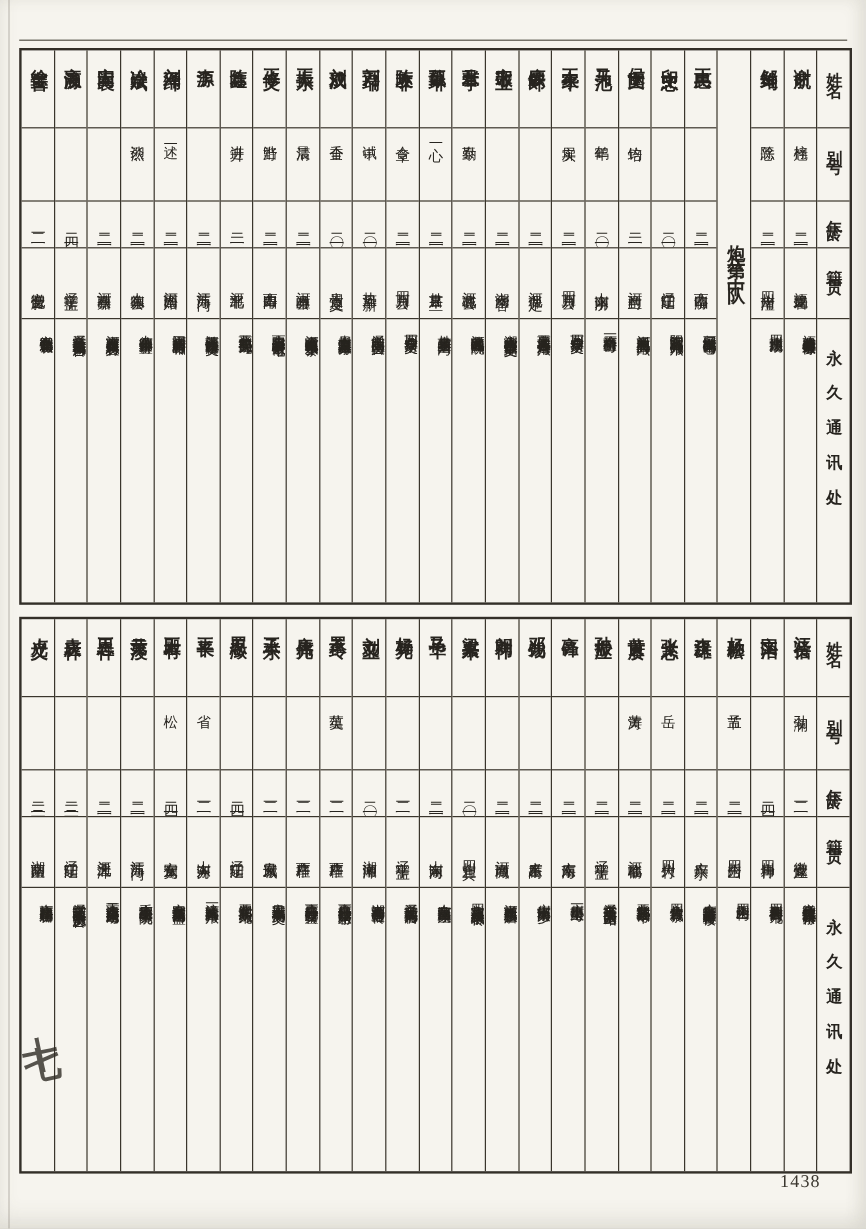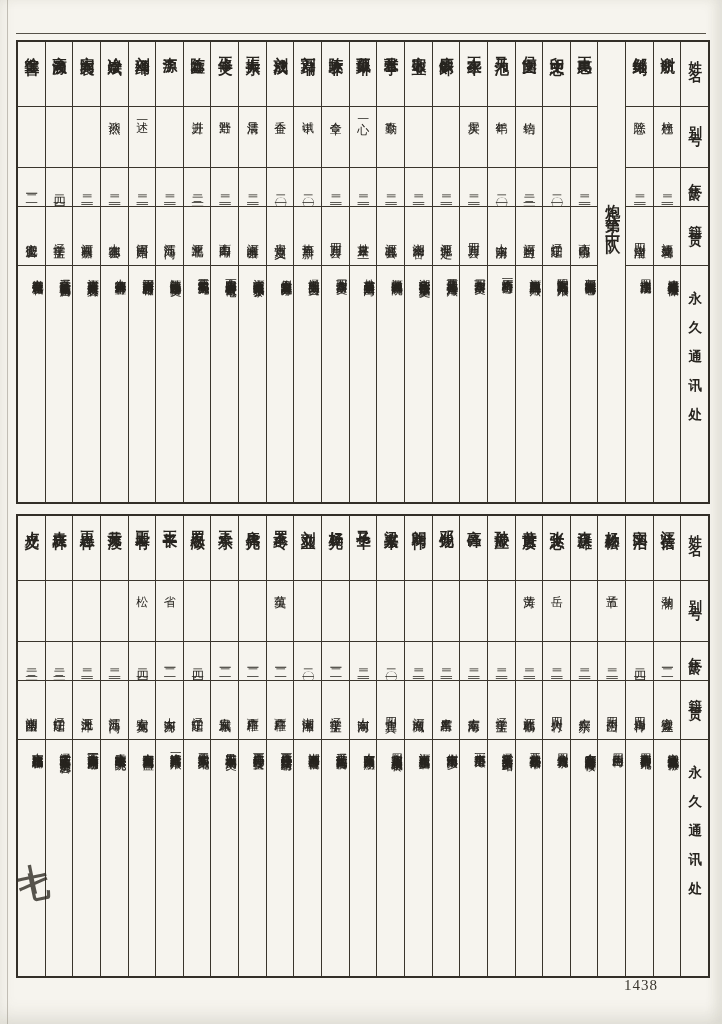--- a/index.html
+++ b/index.html
@@ -55,21 +55,21 @@
   .col-section .section-cell{flex:1;border-bottom:none;justify-content:center}
   .section-cell .vtext{padding-top:150px;font-size:15px;font-weight:700;letter-spacing:7px}
 
   .handwriting{
     position:absolute;left:5px;top:840px;
     writing-mode:vertical-rl;text-orientation:upright;
     font-size:30px;font-weight:700;letter-spacing:8px;
     color:#2f2b24;opacity:.8;transform:rotate(-12deg);
   }
   .page-number{
-    position:absolute;right:64px;bottom:30px;
+    position:absolute;right:38px;bottom:30px;
     font-size:15px;letter-spacing:1px;color:#3a362e;
   }
 </style>
 </head>
 <body>
 
 <div class="page">
   <div class="scan-edge"></div>
   <div class="top-rule"></div>
 

